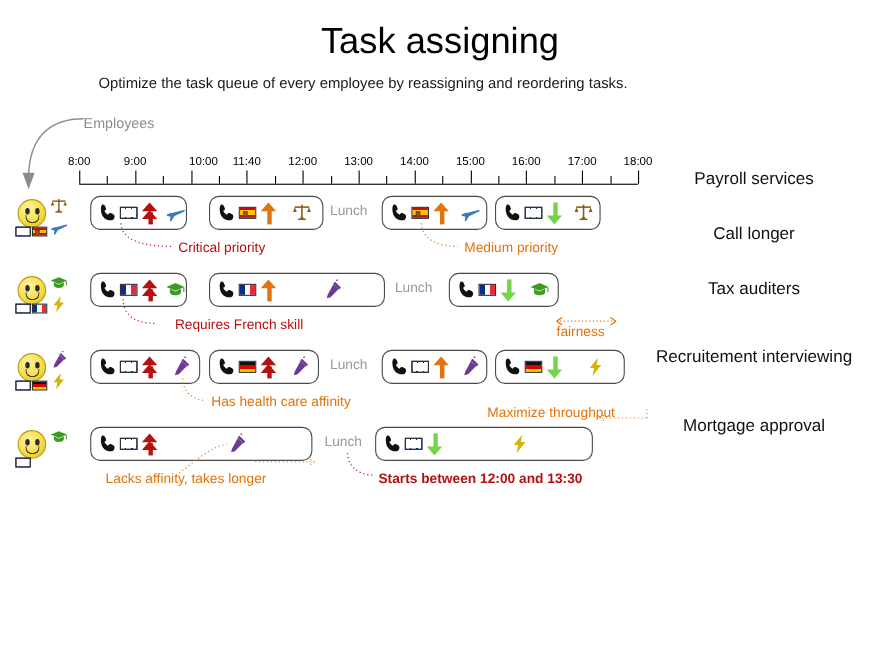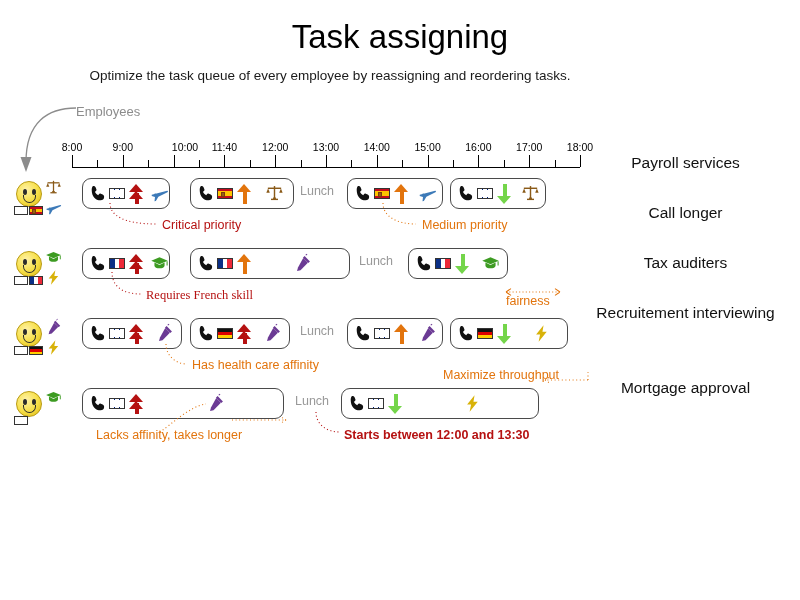--- a/index.html
+++ b/index.html
@@ -527,29 +527,29 @@
 
     <path d="M160 432 C 172 424, 190 406, 206 404" fill="none" stroke="#e2740d" stroke-width="1.1" stroke-dasharray="1,2.6"></path>
     <path d="M232 420 L 286 420 l -6 -3.6 M286 420 l -6 3.6" fill="none" stroke="#e2740d" stroke-width="1.1" stroke-dasharray="1,2.6"></path>
 
     <path d="M316 412 C 316 424, 326 432, 340 432" fill="none" stroke="#b51111" stroke-width="1.1" stroke-dasharray="1,2.6"></path>
   </svg>
 
   <div id="annots-host">
       <div class="annot red" style="left: 162px; top: 218px;">Critical priority</div>
       <div class="annot orange" style="left: 422px; top: 218px;">Medium priority</div>
-      <div class="annot red" style="left: 146px; top: 288px; font-family: Liberation Serif, serif;">Requires French skill</div>
+      <div class="annot red" style="left: 159px; top: 288px;">Requires French skill</div>
       <div class="annot orange" style="left: 506px; top: 294px;">fairness</div>
       <div class="annot orange" style="left: 192px; top: 358px;">Has health care affinity</div>
       <div class="annot orange" style="left: 443px; top: 368px;">Maximize throughput</div>
       <div class="annot orange" style="left: 96px; top: 428px;">Lacks affinity, takes longer</div>
       <div class="annot red" style="left: 344px; top: 428px; font-weight: bold;">Starts between 12:00 and 13:30</div>
     </div>
 
   <div id="users-host">
       <div class="user-item" style="top: 150px;">Payroll services</div>
       <div class="user-item" style="top: 200px;">Call longer</div>
       <div class="user-item" style="top: 250px;">Tax auditers</div>
-      <div class="user-item" style="top: 300px;">Recruitement interviewing</div>
+      <div class="user-item" style="top: 312px;">Recruitement interviewing</div>
       <div class="user-item" style="top: 375px;">Mortgage approval</div>
     </div>
 
 </div>
 
 </body></html>

